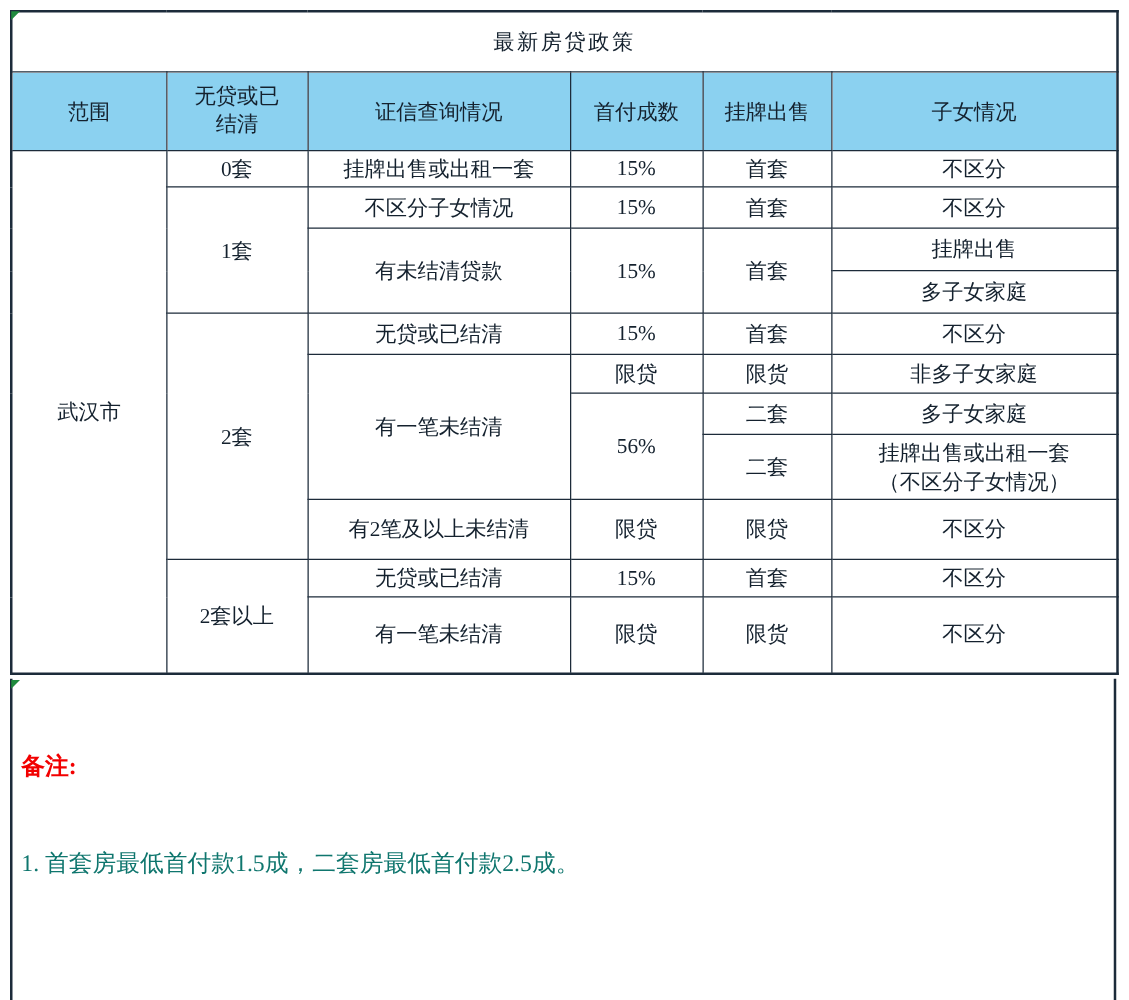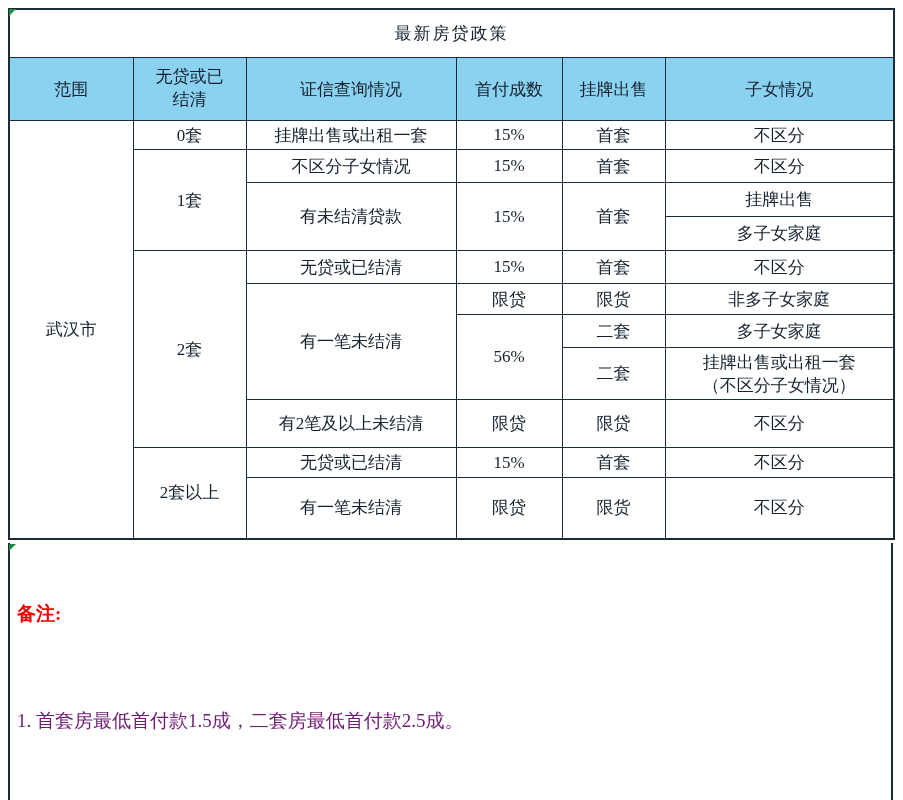--- a/index.html
+++ b/index.html
@@ -54,21 +54,21 @@
     width:885px;height:257px;
     box-sizing:border-box;
     border-left:2px solid #1c2b3a;
     border-right:2px solid #1c2b3a;
     padding:6px 8px 0 7px;
     font-size:19px;
     line-height:26px;
     white-space:pre-wrap;
   }
   .note-label{color:#f20000;font-weight:bold;}
-  .note-red{color:#701a75;margin-top:29px;}
+  .note-red{color:#0f766e;}
   .corner-mark{
     position:absolute;width:0;height:0;
     border-top:7px solid #1f8a3d;
     border-right:7px solid transparent;
   }
 </style>
 </head>
 <body>
 
 <div id="stage">

